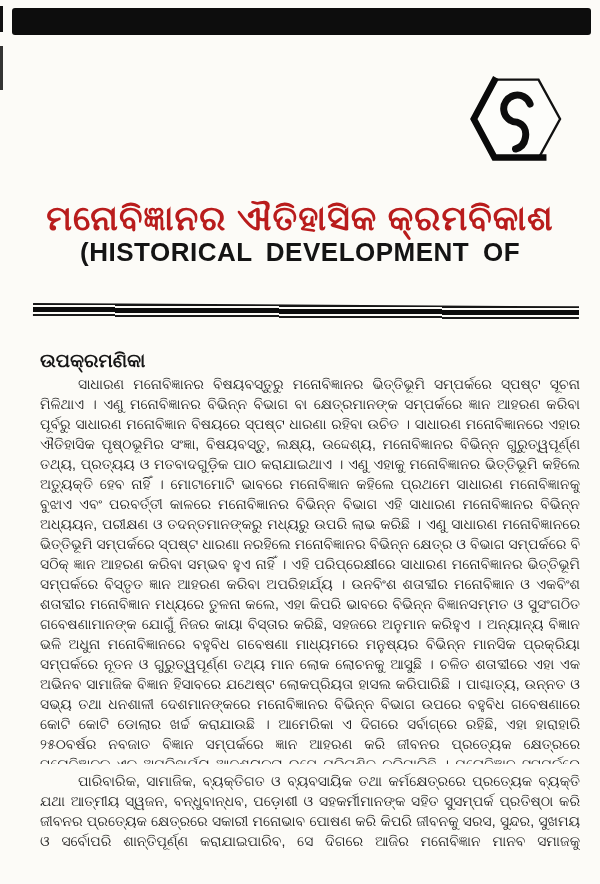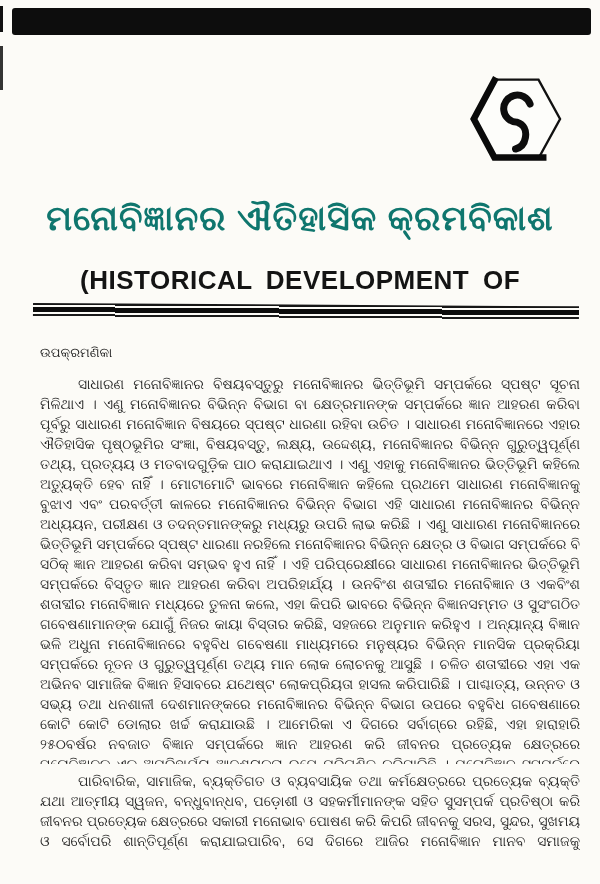--- a/index.html
+++ b/index.html
@@ -14,41 +14,41 @@
   }
   .edge-mark{position:absolute;left:0;background:#111;}
   .edge-mark.m1{top:6px;width:3px;height:26px;}
   .edge-mark.m2{top:46px;width:3px;height:44px;opacity:.85;}
   .badge{position:absolute;left:469px;top:74px;width:94px;height:90px;}
   .badge svg{display:block;width:100%;height:100%;}
   .hidden-data{position:absolute;opacity:0;font-size:4px;pointer-events:none;}
   .title-odia{
     position:absolute;left:45px;top:176px;width:510px;height:56px;
     font-size:40px;font-weight:bold;text-align:center;white-space:nowrap;
-    overflow:hidden;letter-spacing:1px;color:#0f766e;
+    overflow:hidden;letter-spacing:1px;color:#b91c1c;
   }
   .title-en{
     position:absolute;left:80px;top:237px;width:440px;text-align:center;
-    font-weight:bold;color:#141414;margin-top:28px;
+    font-weight:bold;color:#141414;
   }
   .title-en .ln{
     display:block;font-size:26px;line-height:30px;letter-spacing:.5px;
     word-spacing:6px;white-space:nowrap;overflow:hidden;
   }
   .rule{
     position:absolute;left:33px;top:303px;width:546px;height:14px;
     background:linear-gradient(to bottom,
       #161616 0 2px, transparent 2px 4px,
       #0c0c0c 4px 9px, transparent 9px 11px,
       #1a1a1a 11px 13px, transparent 13px);
     transform:rotate(0.35deg);transform-origin:left center;
   }
   .section-heading{
     position:absolute;left:40px;top:334px;width:170px;height:24px;
-    font-size:13px;font-weight:normal;white-space:nowrap;overflow:hidden;
+    font-size:19px;font-weight:bold;white-space:nowrap;overflow:hidden;
     color:#161616;
   }
   .para{
     position:absolute;left:40px;width:540px;overflow:hidden;
     font-size:14px;line-height:20px;text-align:justify;text-indent:38px;
     color:#1f1f1f;
   }
   .para.p1{top:360px;height:390px;}
   .para.p2{top:757px;height:82px;}
 </style>

